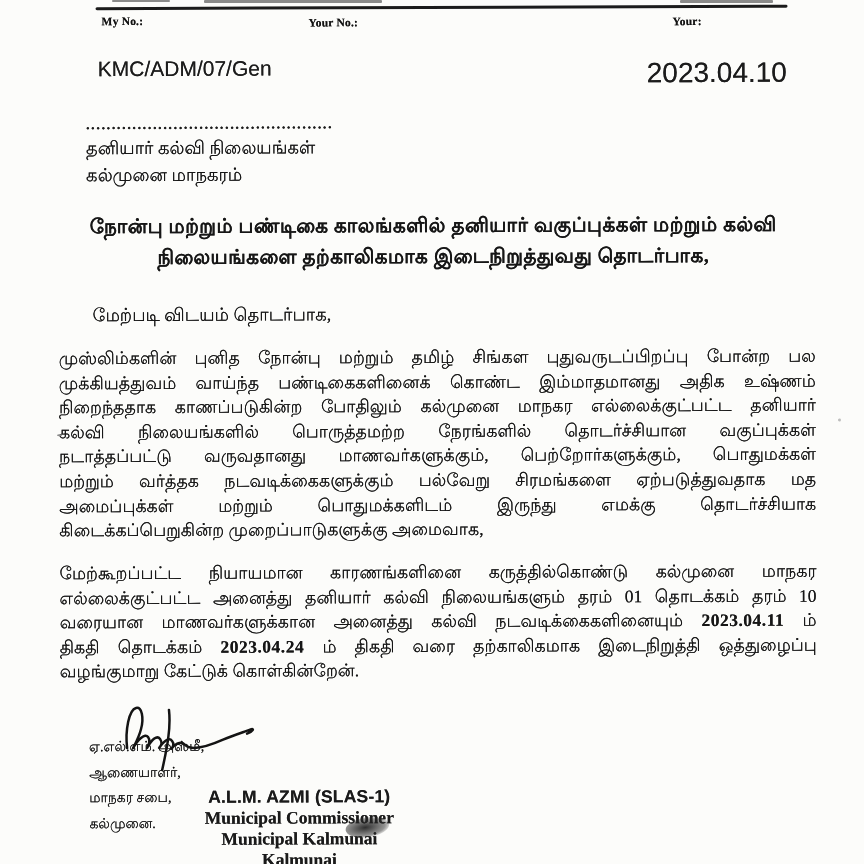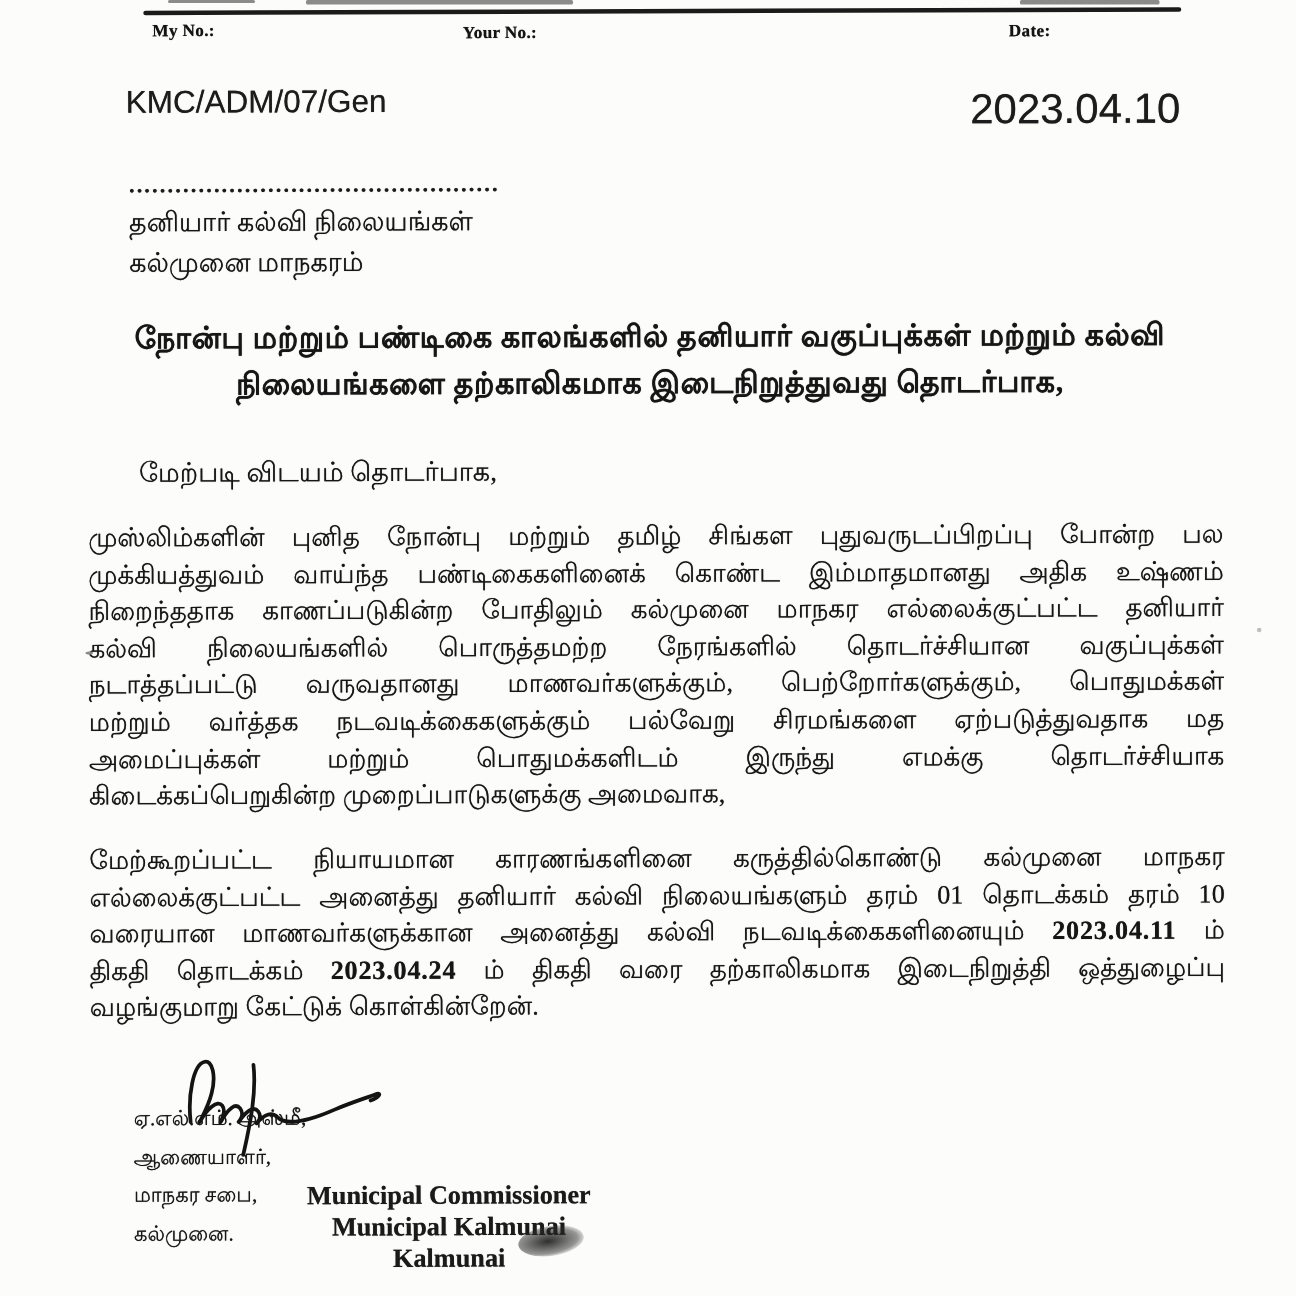--- a/index.html
+++ b/index.html
@@ -18,21 +18,21 @@
   .r2{left:204px;width:178px;height:3px;}
   .r3{left:680px;width:93px;height:3px;}
 
   .rule{position:absolute;left:97px;top:6px;width:692px;height:3px;background:#1b1b1b;border-radius:2px;}
 
   .lbl{position:absolute;font-weight:700;font-size:11.5px;letter-spacing:.2px;color:#131313;}
   .myno{left:103px;top:14px;}
   .yourno{left:310px;top:16px;}
   .datelbl{left:674px;top:16px;}
 
-  .mono-ref{position:absolute;left:85px;top:56px;font-family:"Liberation Sans",sans-serif;font-size:21px;color:#1c1c1c;}
+  .mono-ref{position:absolute;left:99px;top:56px;font-family:"Liberation Sans",sans-serif;font-size:21px;color:#1c1c1c;}
   .dateval{position:absolute;left:648px;top:58px;font-family:"Liberation Sans",sans-serif;font-size:28px;color:#1c1c1c;}
 
   .recipient{position:absolute;left:87px;top:118px;}
   .dots{font-weight:700;font-size:15px;line-height:11px;height:11px;letter-spacing:1.4px;white-space:nowrap;overflow:hidden;width:254px;color:#1b1b1b;}
   .rlines{margin-top:5px;font-size:18px;line-height:26.5px;}
 
   .subject{position:absolute;left:60px;top:210px;width:748px;font-weight:700;font-size:20px;line-height:30.5px;}
   .subject .tline{text-align:center;}
 
   .salutation{position:absolute;left:93px;top:304px;font-size:18px;}
@@ -68,21 +68,21 @@
   <div class="remnant r1"></div>
   <div class="remnant r2"></div>
   <div class="remnant r3"></div>
 
   <div class="tilt">
 
     <div class="rule"></div>
 
     <span class="lbl myno">My No.:</span>
     <span class="lbl yourno">Your No.:</span>
-    <span class="lbl datelbl">Date:</span>
+    <span class="lbl datelbl">Your:</span>
 
     <div class="mono-ref">KMC/ADM/07/Gen</div>
     <div class="dateval">2023.04.10</div>
 
     <div class="recipient">
       <div class="dots">................................................</div>
       <div class="rlines tamil">
           <div class="tline"><span>தனியார் கல்வி நிலையங்கள்</span></div>
           <div class="tline"><span>கல்முனை மாநகரம்</span></div>
         </div>
@@ -123,20 +123,21 @@
     </svg>
 
     <div class="sigblock tamil">
         <div class="tline"><span>ஏ.எல்.எம். அஸ்மீ,</span></div>
         <div class="tline"><span>ஆணையாளர்,</span></div>
         <div class="tline"><span>மாநகர சபை,</span></div>
         <div class="tline"><span>கல்முனை.</span></div>
       </div>
 
     <div class="stamp">
+      <div class="stamp-name">A.L.M. AZMI (SLAS-1)</div>
       <div class="stamp-line">Municipal Commissioner</div>
       <div class="stamp-line">Municipal Kalmunai</div>
       <div class="stamp-line">Kalmunai</div>
     </div>
 
     <div class="blot"></div>
     <div class="speck s1"></div>
     <div class="speck s2"></div>
 
   </div>

